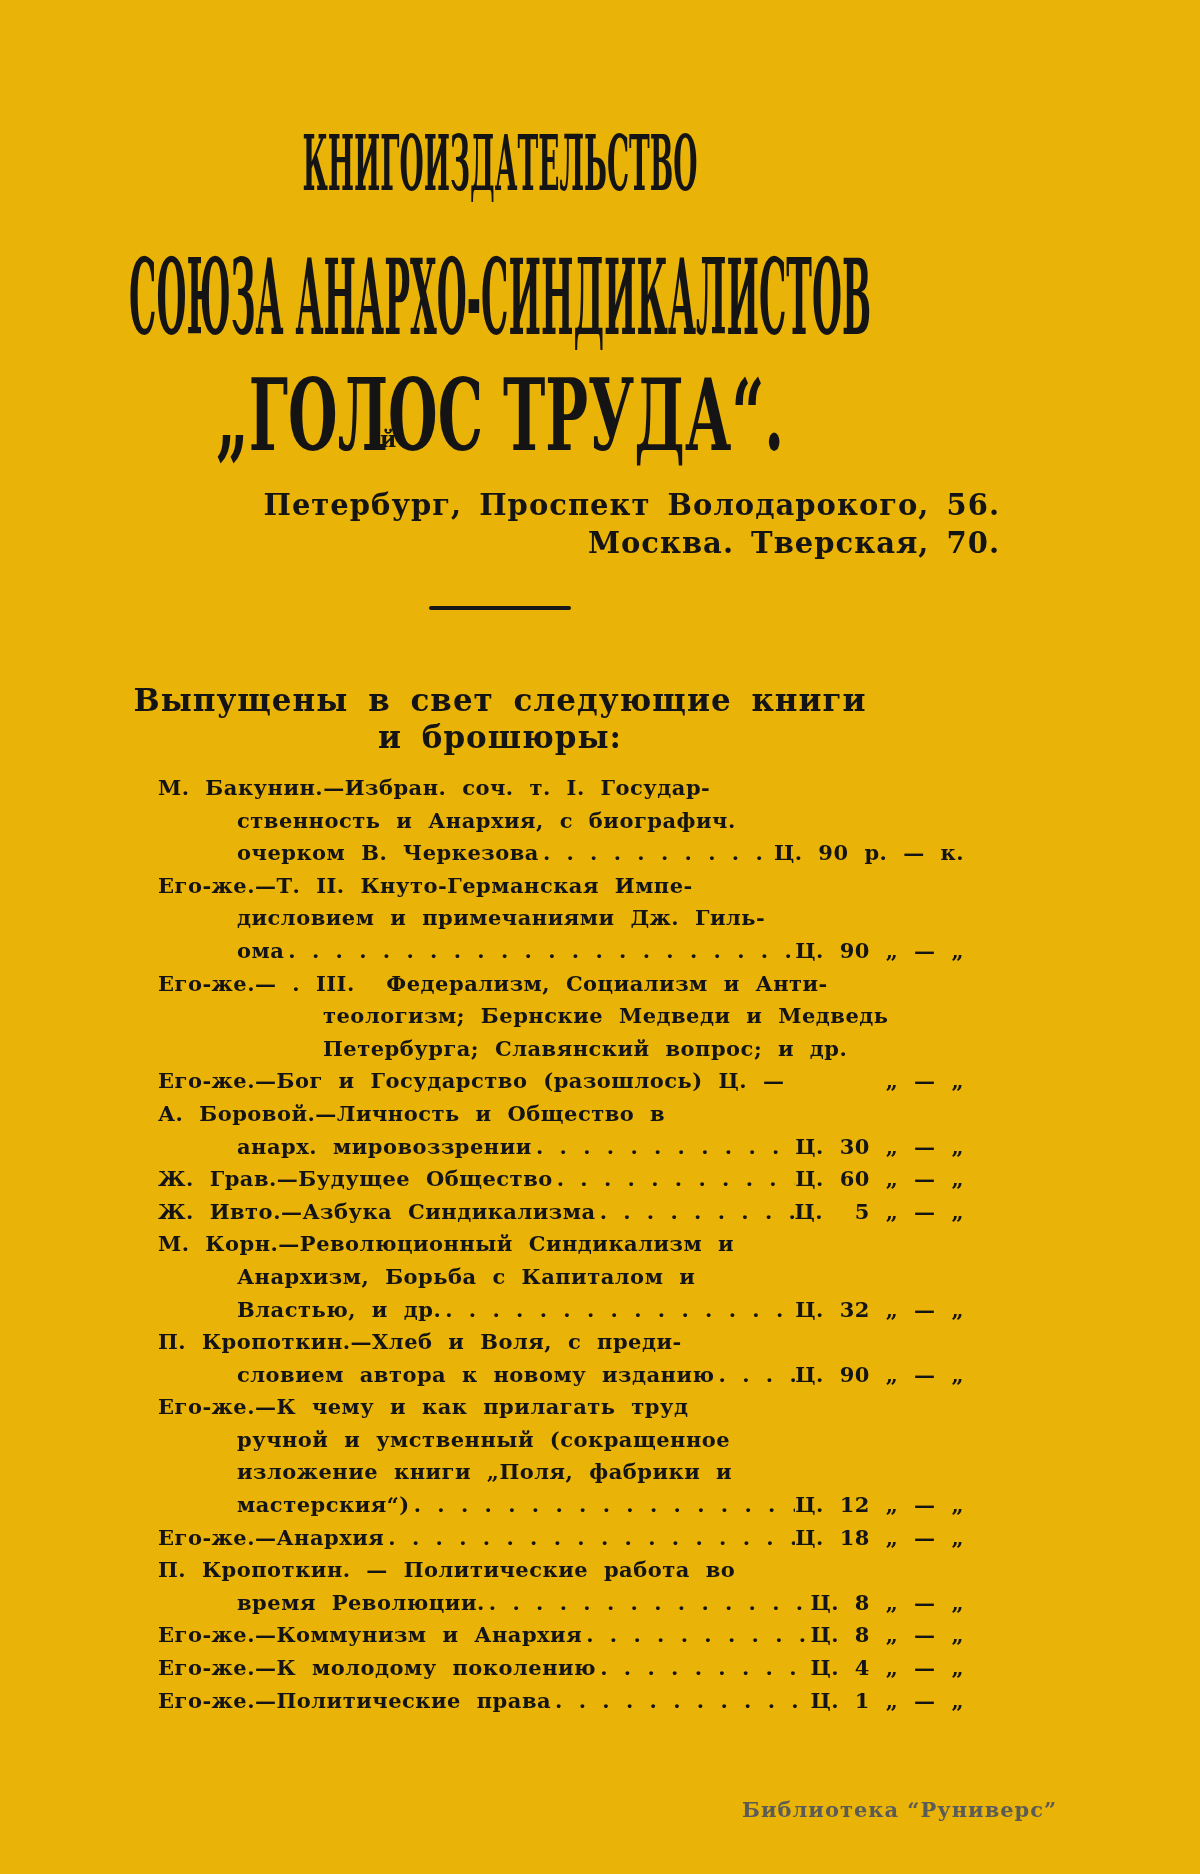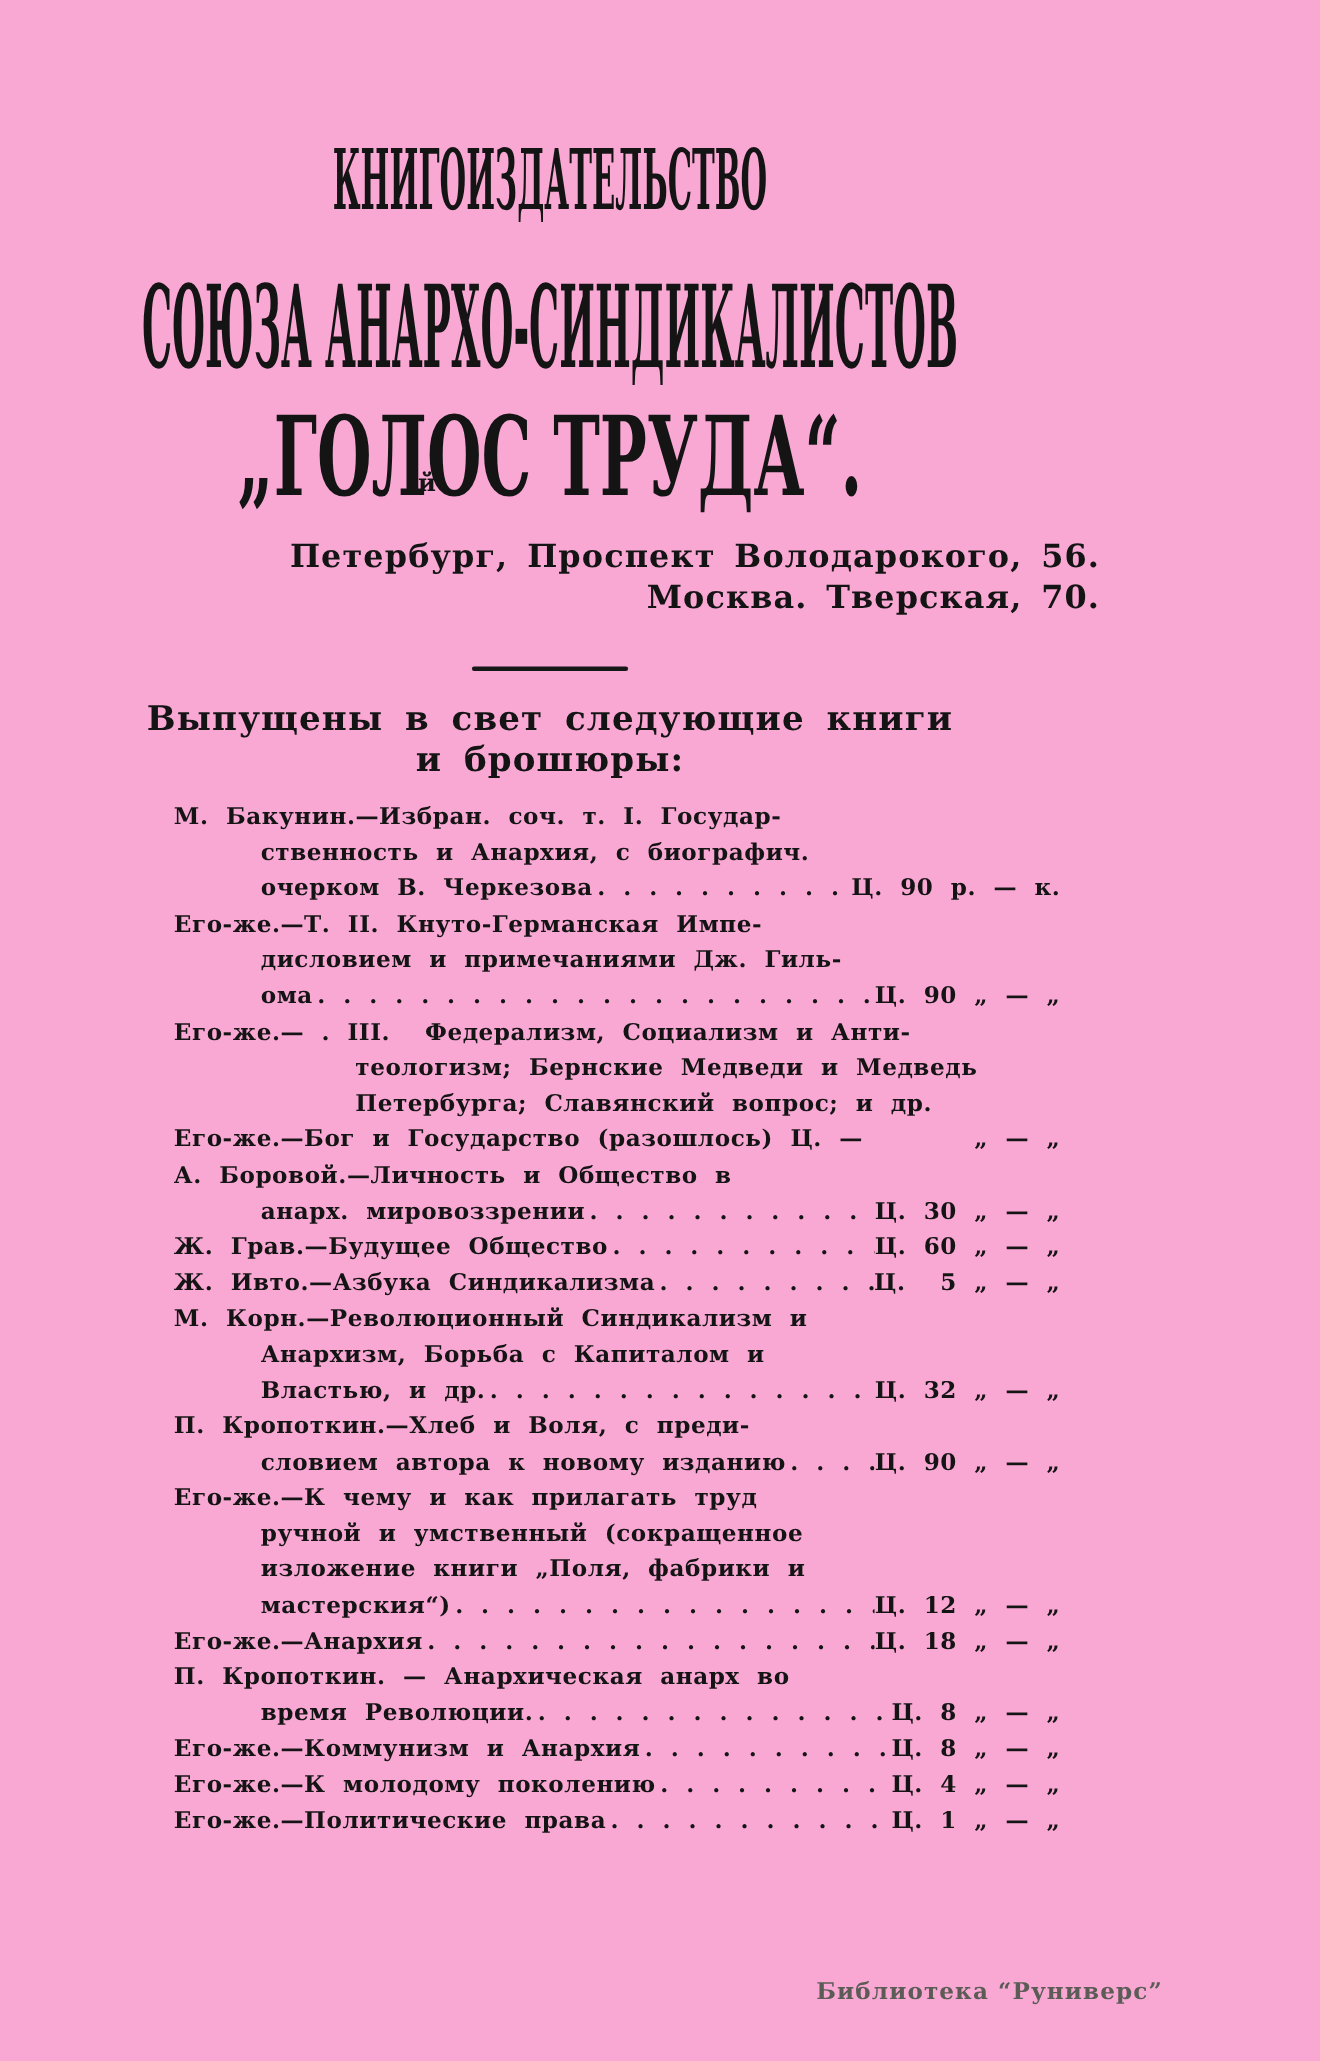--- a/index.html
+++ b/index.html
@@ -1,33 +1,33 @@
 <!DOCTYPE html>
 <html><head>
 <meta charset="utf-8">
 <style>
   html,body{margin:0;padding:0;background:#fbfbf8;}
   .page{
     position:relative;
     width:1200px;height:1874px;
-    background:#f9a8d4;
+    background:#eab308;
     color:#141414;
     font-family:"DejaVu Serif", serif;
     font-weight:700;
     overflow:hidden;
   }
   .content{width:1000px;}
   .tsvg{display:block;margin-left:auto;margin-right:auto;}
   .tsvg text{font-family:"DejaVu Serif",serif;font-weight:700;fill:#141414;}
   .t1svg{margin-top:126px;}
   .t2svg{margin-top:44px;}
   .t3svg{margin-top:16px;}
   .addresses{margin-top:18px;text-align:right;font-size:29px;line-height:38px;letter-spacing:1px;word-spacing:6px;}
   .divider{width:142px;height:4px;background:#171717;margin:44px auto 0;border-radius:2px;}
-  .heading{margin-top:26px;text-align:center;font-size:31px;line-height:37px;letter-spacing:1px;word-spacing:8px;}
+  .heading{margin-top:72px;text-align:center;font-size:31px;line-height:37px;letter-spacing:1px;word-spacing:8px;}
   .catalog{
     margin:16px 0 0 158px;
     width:806px;
     font-size:21px;
     line-height:32.6px;
     letter-spacing:0.5px;
     word-spacing:8px;
   }
   .row{display:flex;align-items:baseline;}
   .row .t{white-space:pre;flex:0 0 auto;}
@@ -159,21 +159,21 @@
           <span class="t">мастерския“)</span>
           <span class="leader">.  .  .  .  .  .  .  .  .  .  .  .  .  .  .  .  .  .  .  .  .  .  .  .  .  .  .  .  .  .  .  .  .  .  .  .  .  .  .  .  </span>
           <span class="p">Ц. 12 „ — „</span>
         </div>
         <div class="row i0">
           <span class="t">Его-же.—Анархия</span>
           <span class="leader">.  .  .  .  .  .  .  .  .  .  .  .  .  .  .  .  .  .  .  .  .  .  .  .  .  .  .  .  .  .  .  .  .  .  .  .  .  .  .  .  </span>
           <span class="p">Ц. 18 „ — „</span>
         </div>
         <div class="row i0">
-          <span class="t">П. Кропоткин. — Анархическая анарх во</span>
+          <span class="t">П. Кропоткин. — Политические работа во</span>
         </div>
         <div class="row i1">
           <span class="t">время Революции.</span>
           <span class="leader">.  .  .  .  .  .  .  .  .  .  .  .  .  .  .  .  .  .  .  .  .  .  .  .  .  .  .  .  .  .  .  .  .  .  .  .  .  .  .  .  </span>
           <span class="p">Ц. 8 „ — „</span>
         </div>
         <div class="row i0">
           <span class="t">Его-же.—Коммунизм и Анархия</span>
           <span class="leader">.  .  .  .  .  .  .  .  .  .  .  .  .  .  .  .  .  .  .  .  .  .  .  .  .  .  .  .  .  .  .  .  .  .  .  .  .  .  .  .  </span>
           <span class="p">Ц. 8 „ — „</span>

